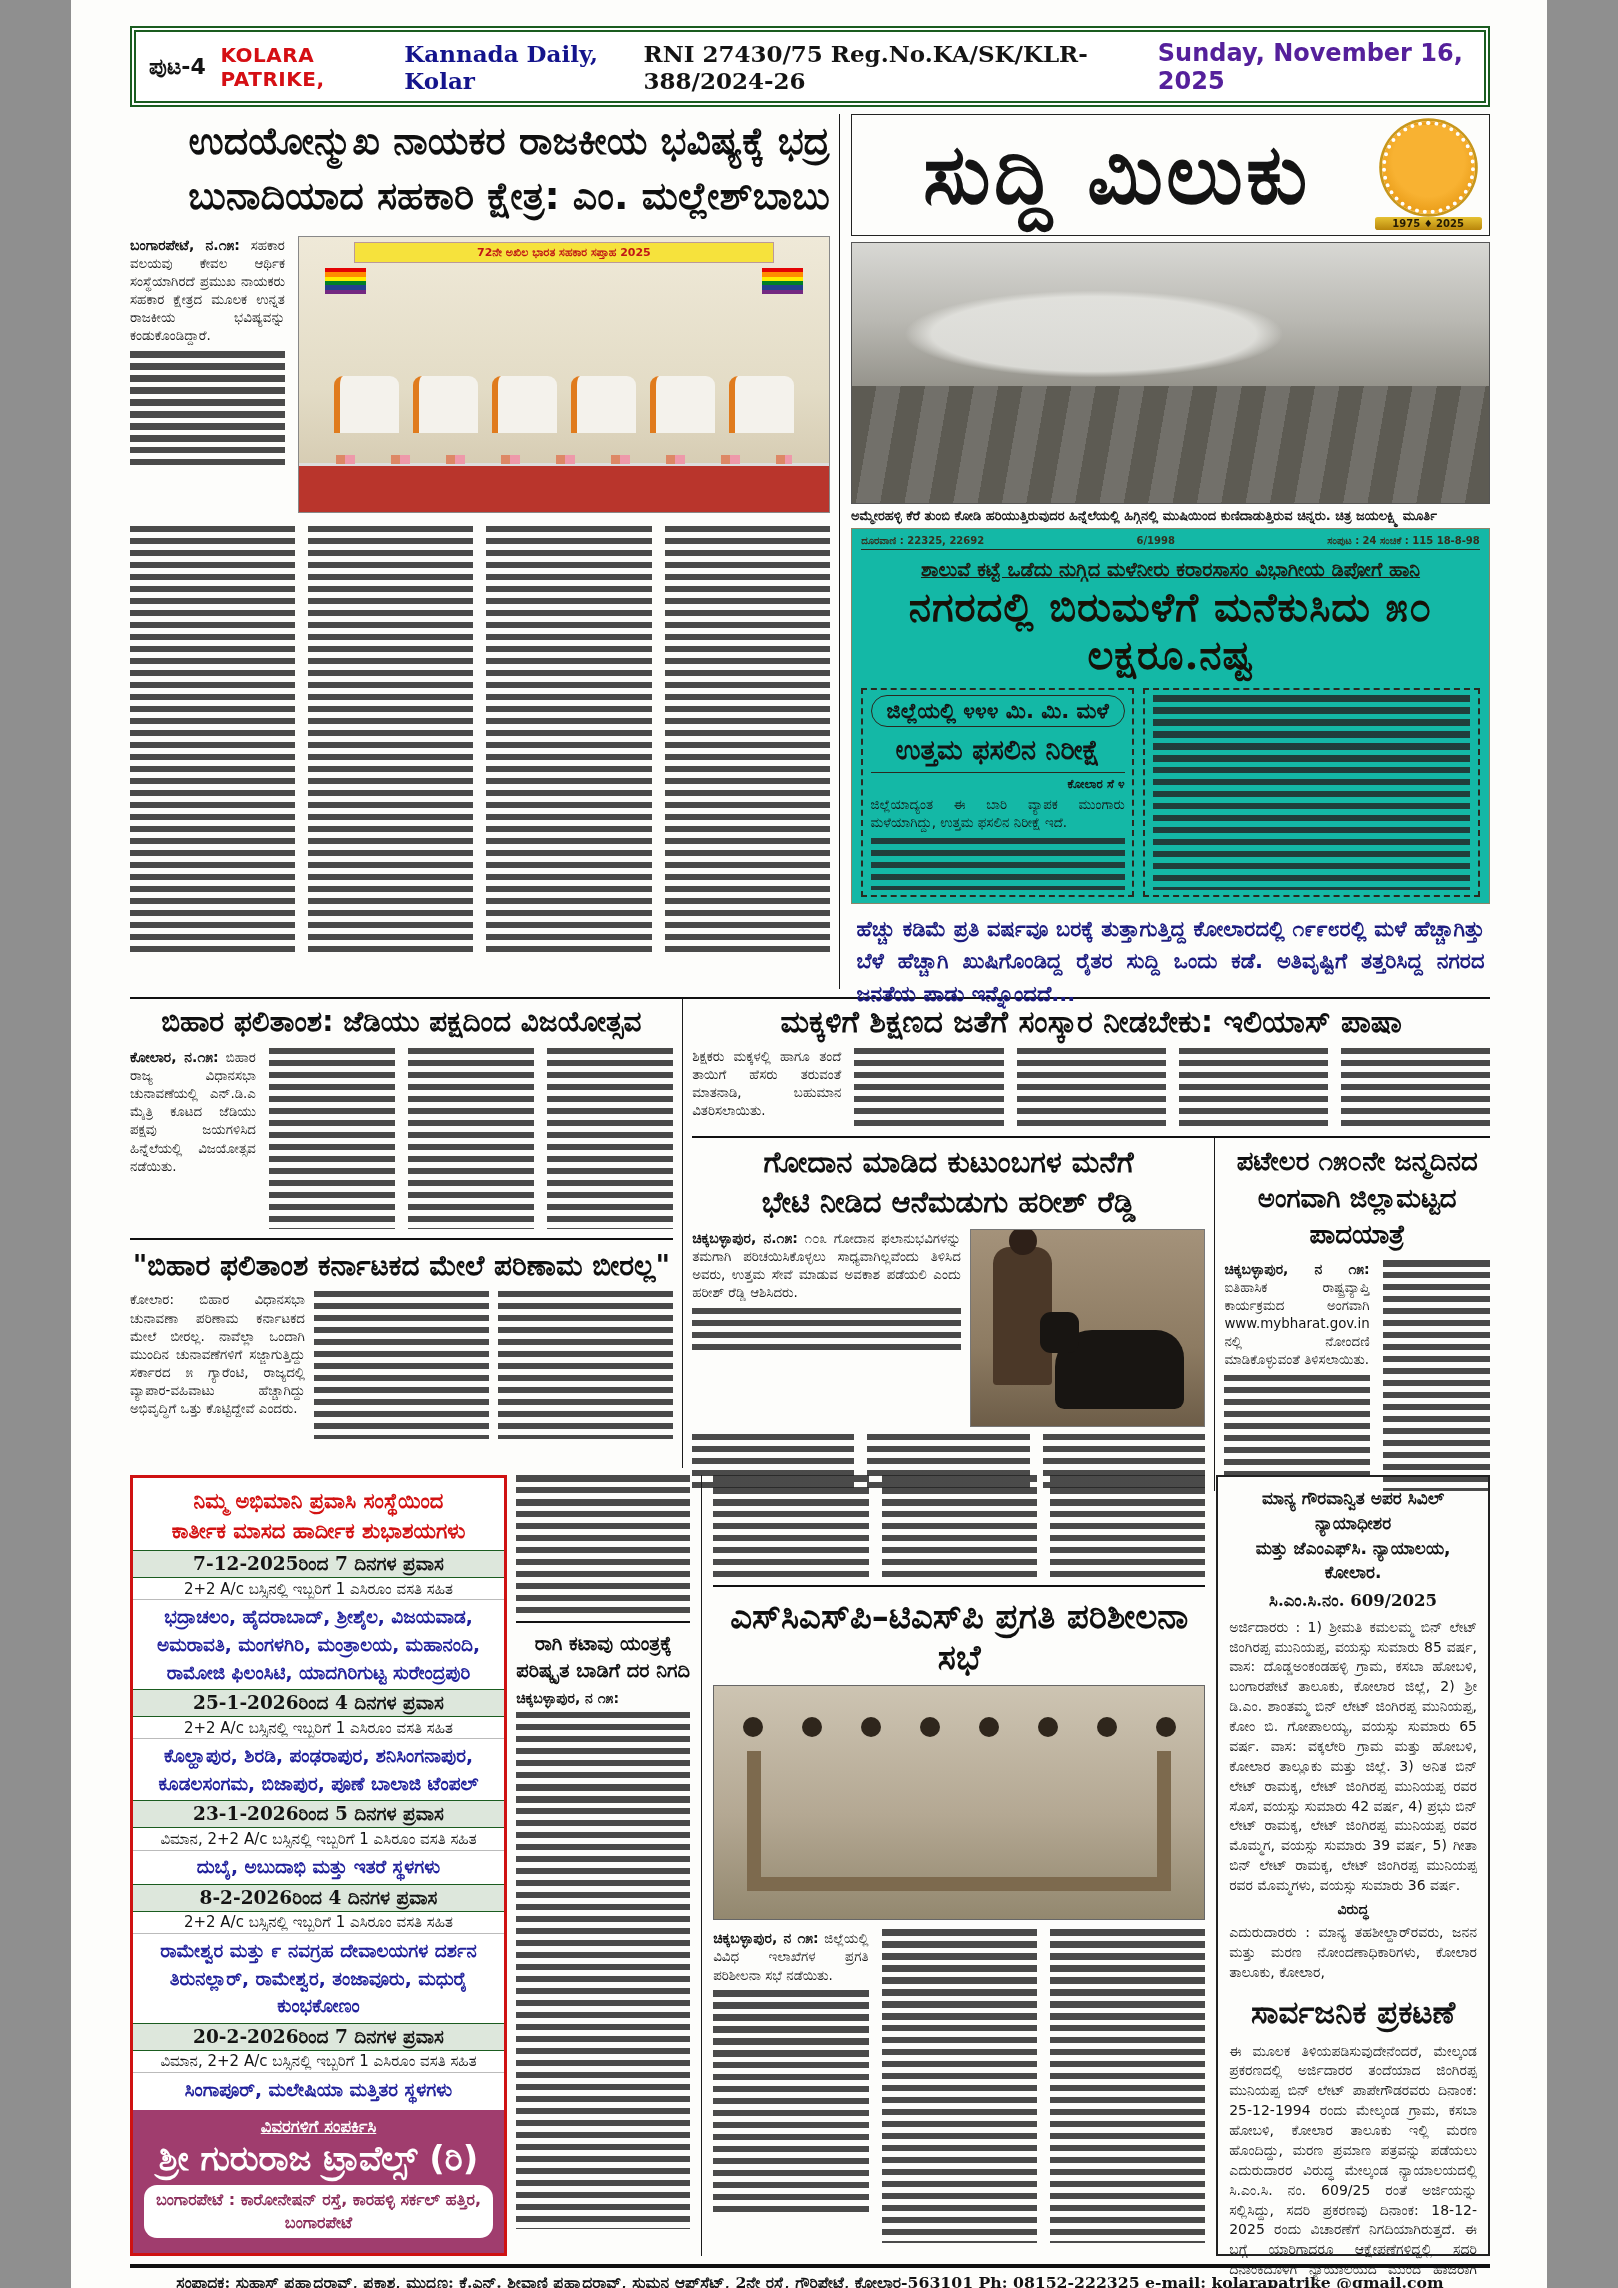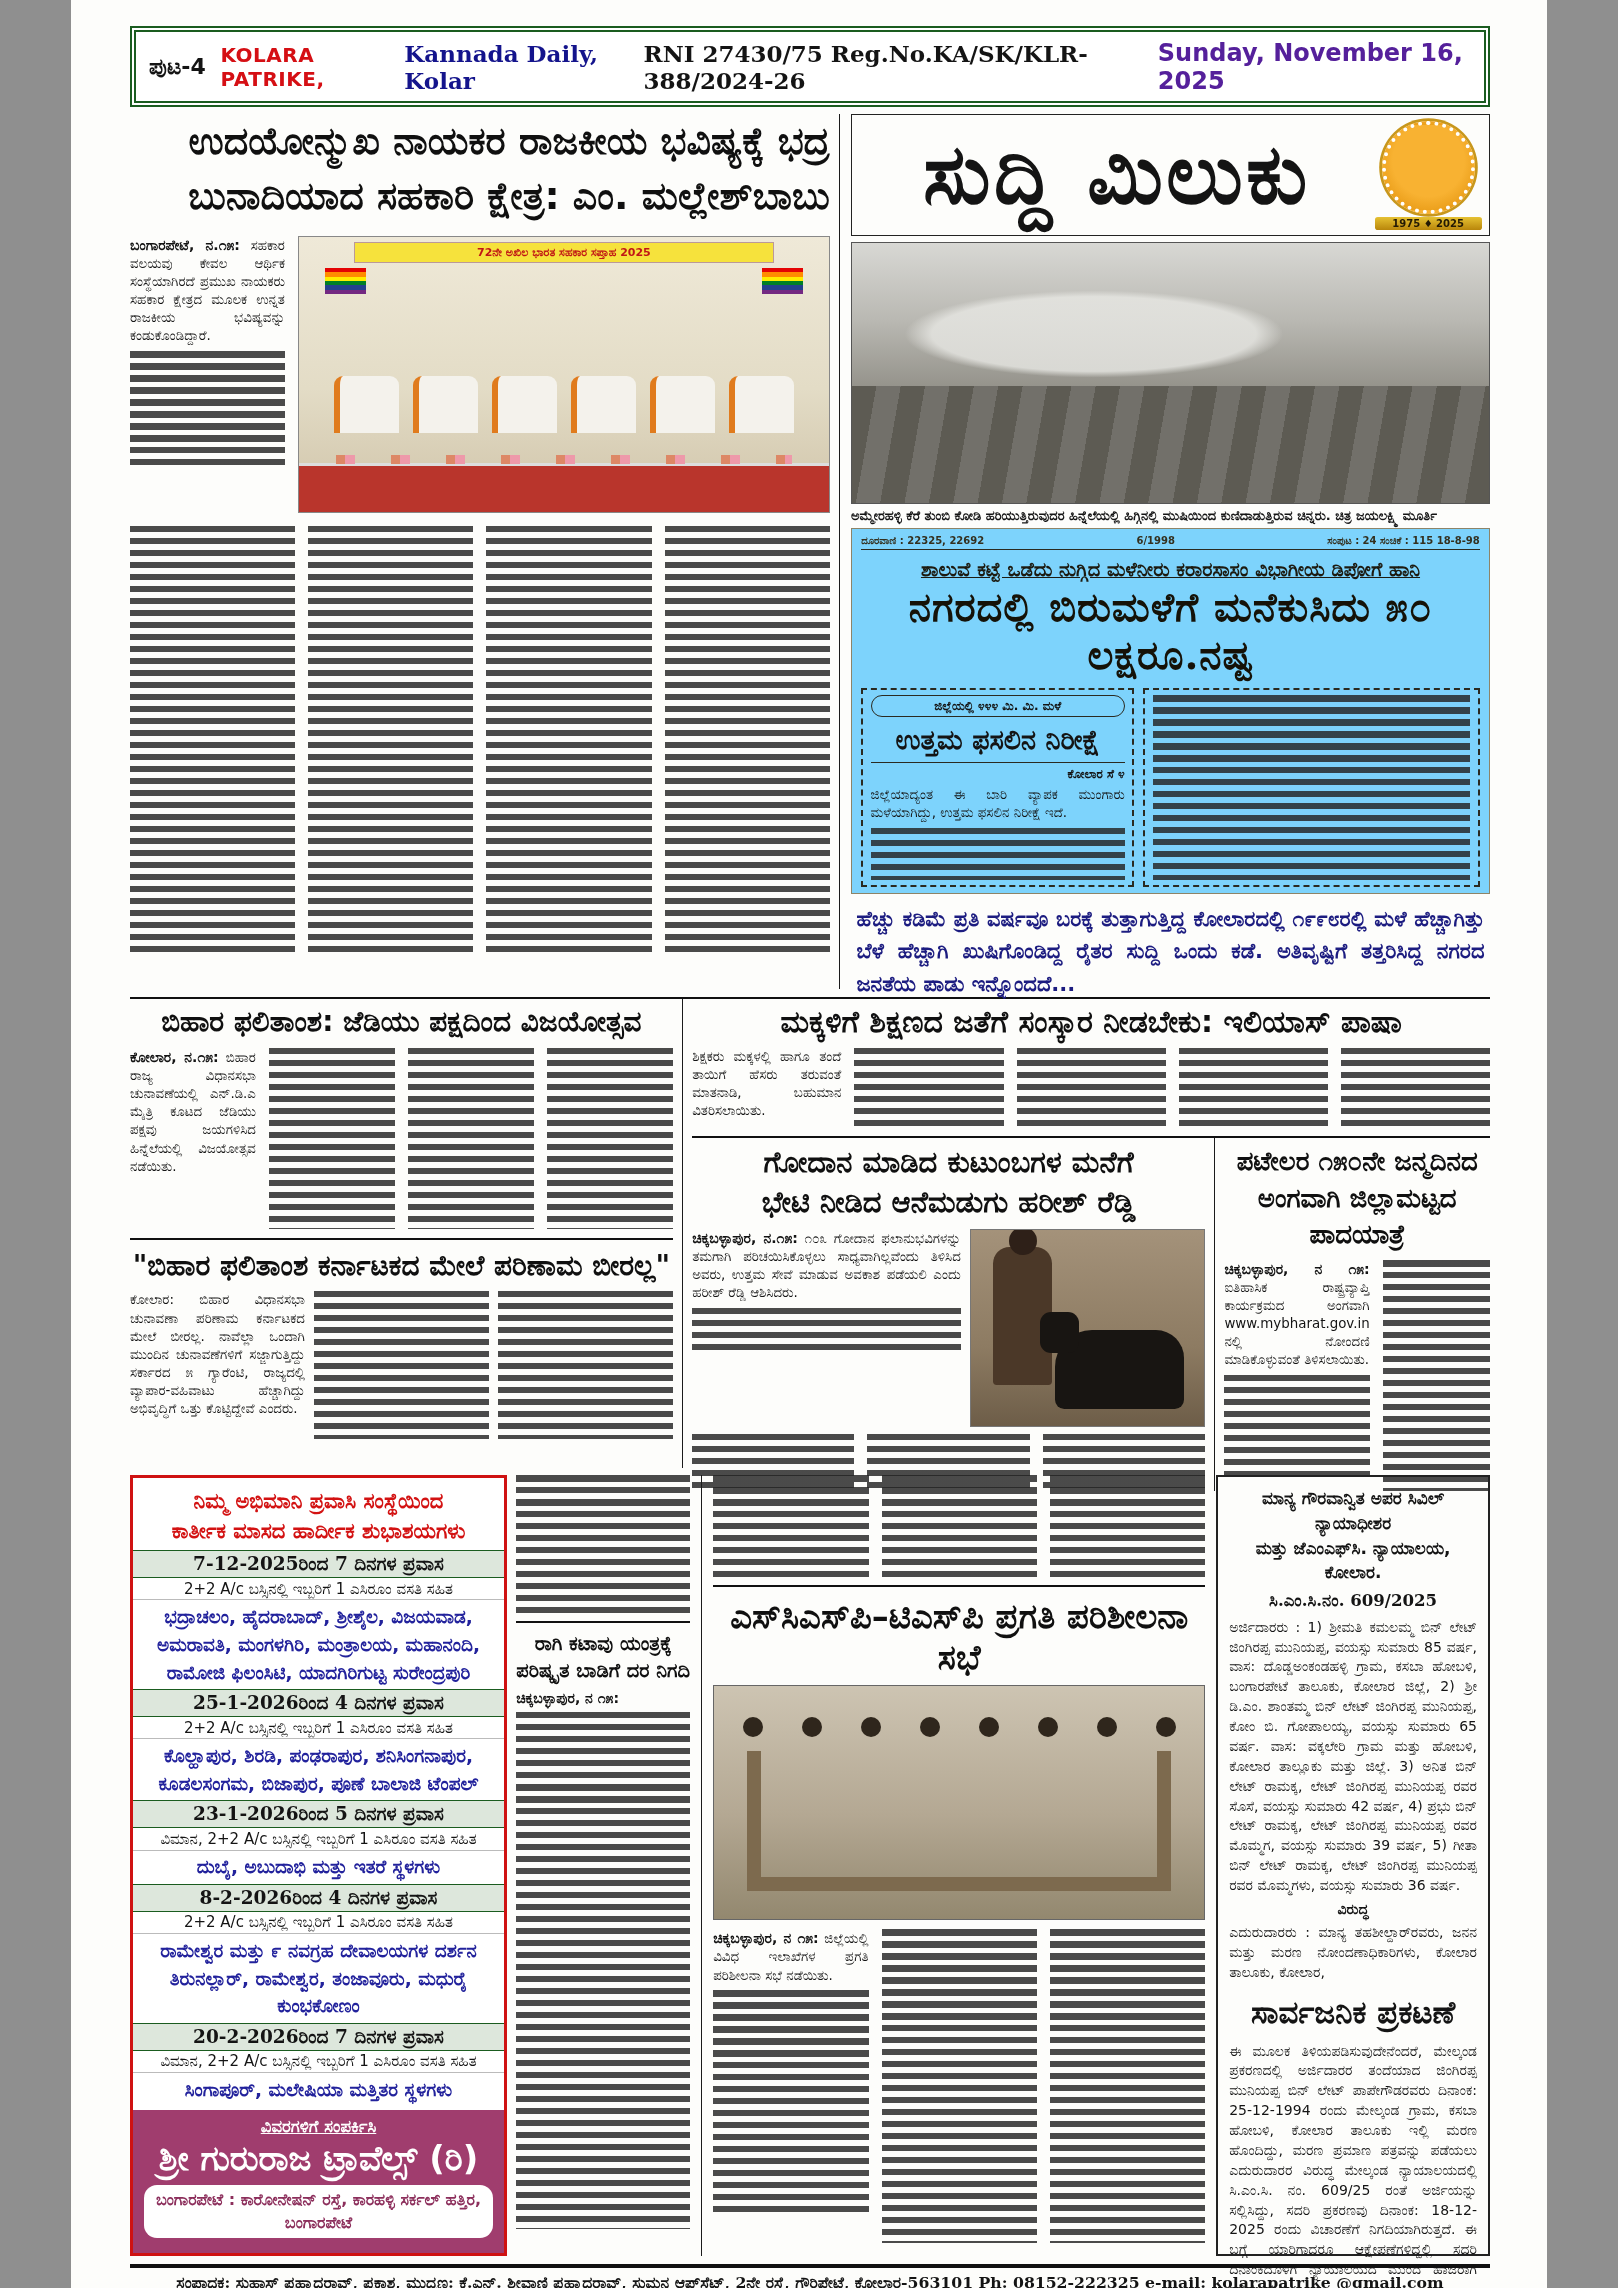--- a/index.html
+++ b/index.html
@@ -53,29 +53,29 @@
       border:4.6px dotted #fff;box-shadow:0 0 0 2.8px #c8971c;}
   .emblem .rib{background:linear-gradient(180deg,#e6c132,#b8860b);color:#241a04;font-size:10px;
       font-weight:bold;border-radius:2.8px;margin-top:3.7px;padding:0.9px 0;}
   .bw-photo{height:260px;margin-top:5.5px;border:0.9px solid #555;
       background:linear-gradient(180deg,#d8d8d4 0%,#b9b8b2 30%,#8e8c84 60%,#6f6d66 100%);position:relative;overflow:hidden;}
   .bw-photo .water{position:absolute;left:8%;top:18%;width:60%;height:34%;border-radius:50%;
       background:radial-gradient(ellipse at center,#e8e8e4 0 60%,rgba(0,0,0,0) 70%);opacity:.8;}
   .bw-photo .field{position:absolute;left:0;right:0;bottom:0;height:45%;
       background:repeating-linear-gradient(100deg,#5d5b53 0 24px,#72706a 24px 48px);}
   .cap{font-size:13px;font-weight:bold;margin:4.6px 0 3.7px;}
-  .clip{background:#7dd3fc;border:0.9px solid #8d8468;padding:5.5px 9.2px;box-sizing:border-box;}
+  .clip{background:#14b8a6;border:0.9px solid #8d8468;padding:5.5px 9.2px;box-sizing:border-box;}
   .clip-meta{display:flex;justify-content:space-between;font-size:10px;border-bottom:1.8px solid #2a2a20;
       padding-bottom:2.8px;color:#33301f;font-weight:bold;}
   .clip-sub{font-size:19.4px;font-weight:bold;text-decoration:underline;text-align:center;margin:7.4px 0 1.8px;color:#1c1a10;}
   .clip-h{font-size:40px;font-weight:900;text-align:center;letter-spacing:0.9px;color:#151208;
       font-family:"DejaVu Serif",serif;}
   .clip-cols{display:flex;gap:9.2px;margin-top:9.2px;}
   .clip-box{width:273px;border:2.8px dashed #2a2a20;padding:5.5px 7.4px;box-sizing:border-box;}
-  .pill{border:1.8px solid #2a2a20;border-radius:24px;text-align:center;font-size:12px;font-weight:bold;padding:2.8px 3.7px;}
+  .pill{border:1.8px solid #2a2a20;border-radius:24px;text-align:center;font-size:21px;font-weight:bold;padding:2.8px 3.7px;}
   .clip-box-h{font-size:27px;font-weight:900;text-align:center;margin:7.4px 0 3.7px;border-bottom:1.8px solid #2a2a20;
       padding-bottom:5.5px;font-family:"DejaVu Serif",serif;}
   .clip-dl{text-align:right;font-size:12px;font-weight:bold;margin:1.8px 0 5.5px;}
   .clip-right{flex:1;border:2.8px dashed #2a2a20;padding:5.5px 7.4px;}
   .blue-note{color:#1c1c80;font-weight:800;font-size:21px;line-height:1.55;padding:9.2px 5.5px 0 5.5px;text-align:justify;}
   
   .mid{display:flex;margin-top:7.4px;border-top:2.8px solid #111;height:469px;}
   .mid-left{width:552px;padding:5.5px 9.2px 0 0;box-sizing:border-box;}
   .mid-left h2{font-size:28px;text-align:center;line-height:1.3;}
   .quote-h{border-top:2.8px solid #111;margin-top:9.2px;padding-top:7.4px;font-size:26px;text-align:center;}

